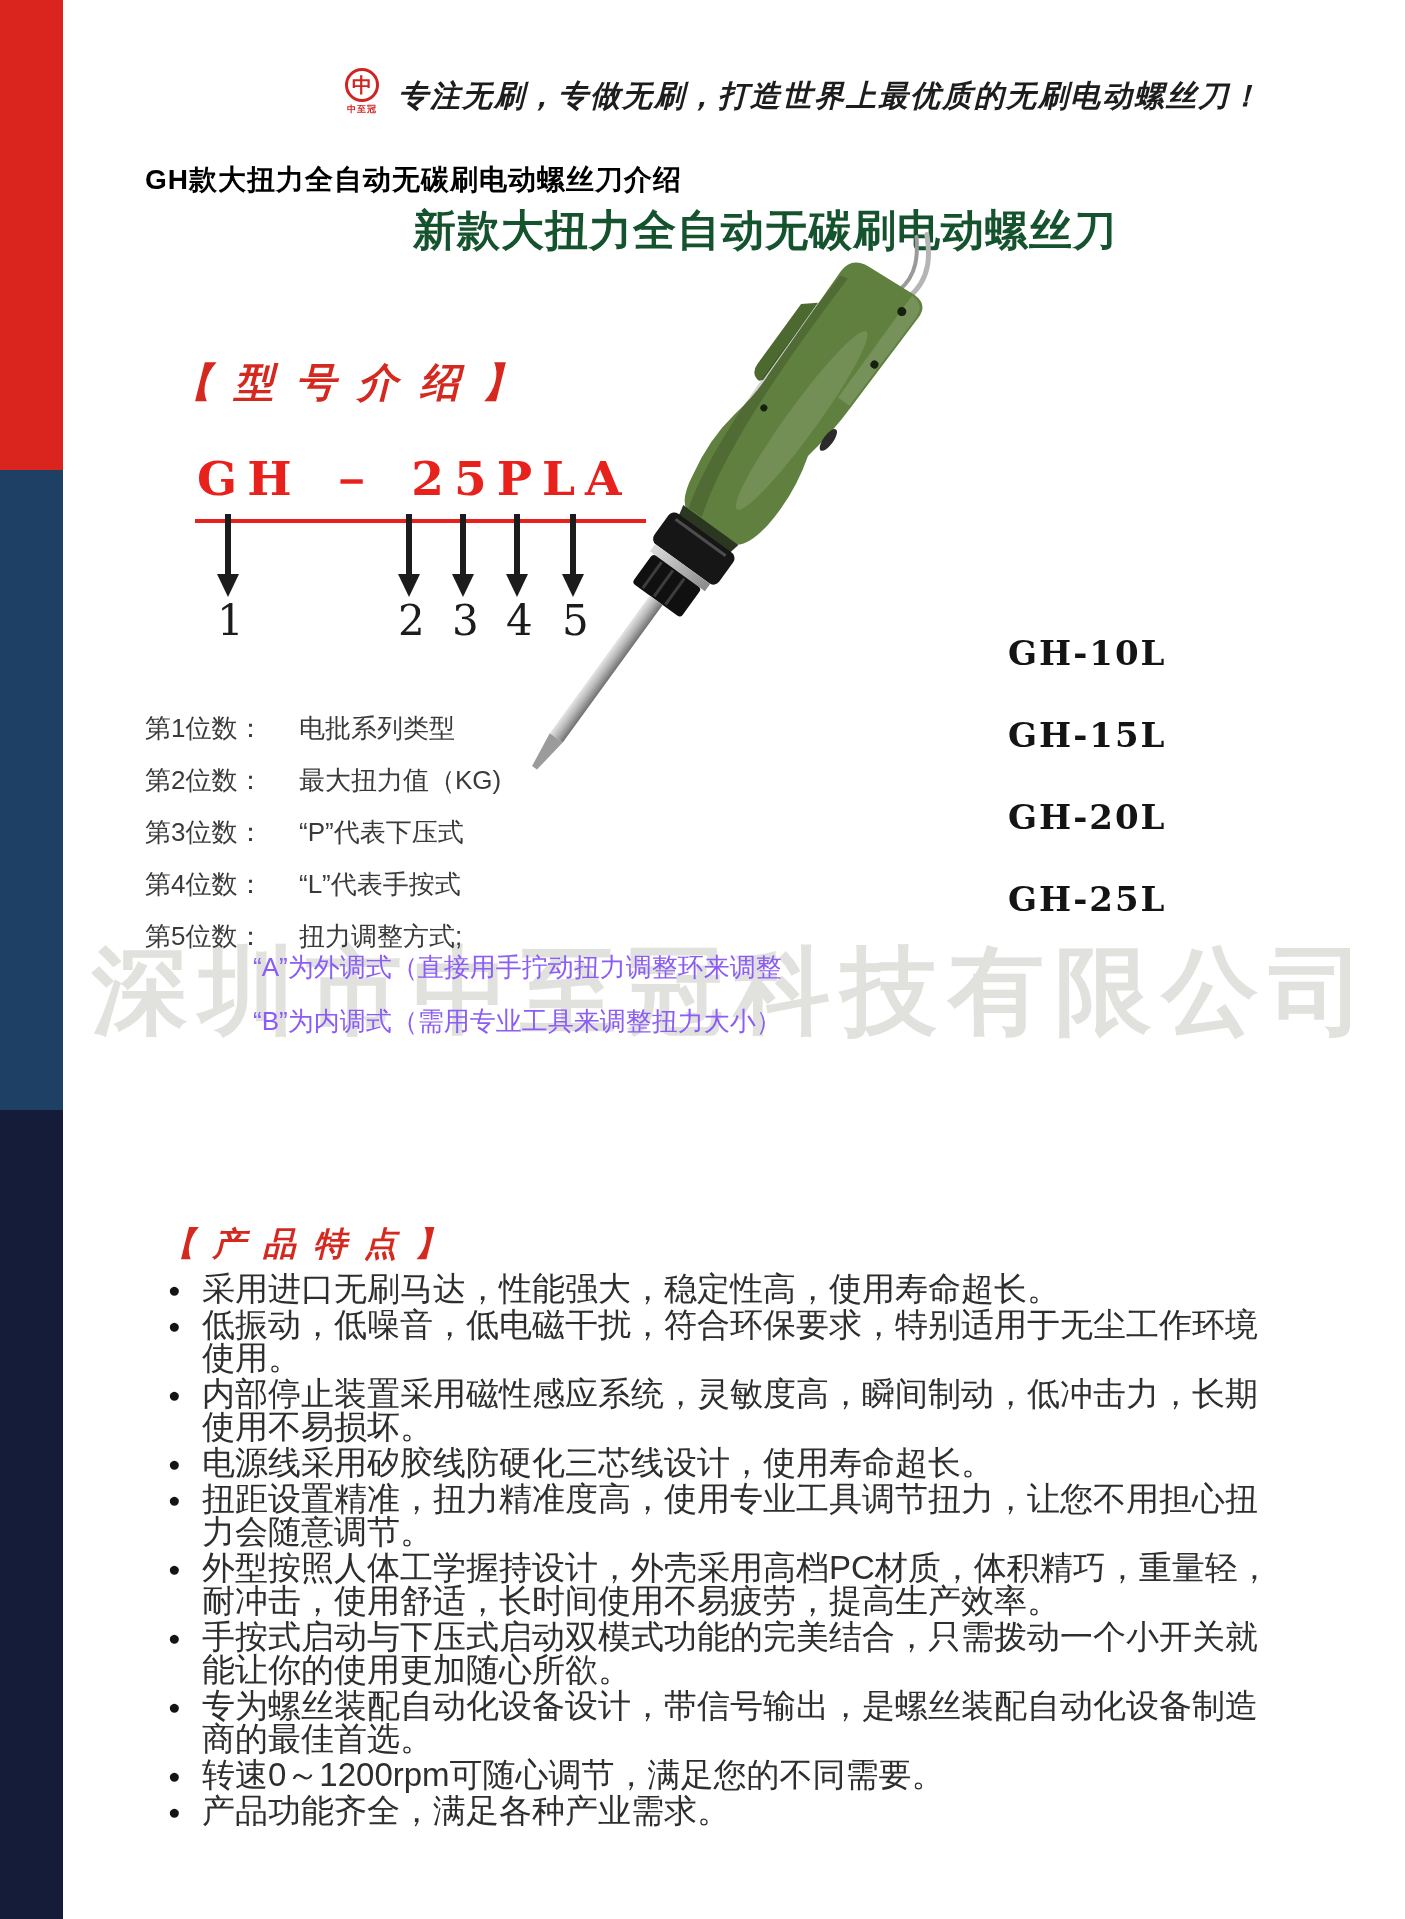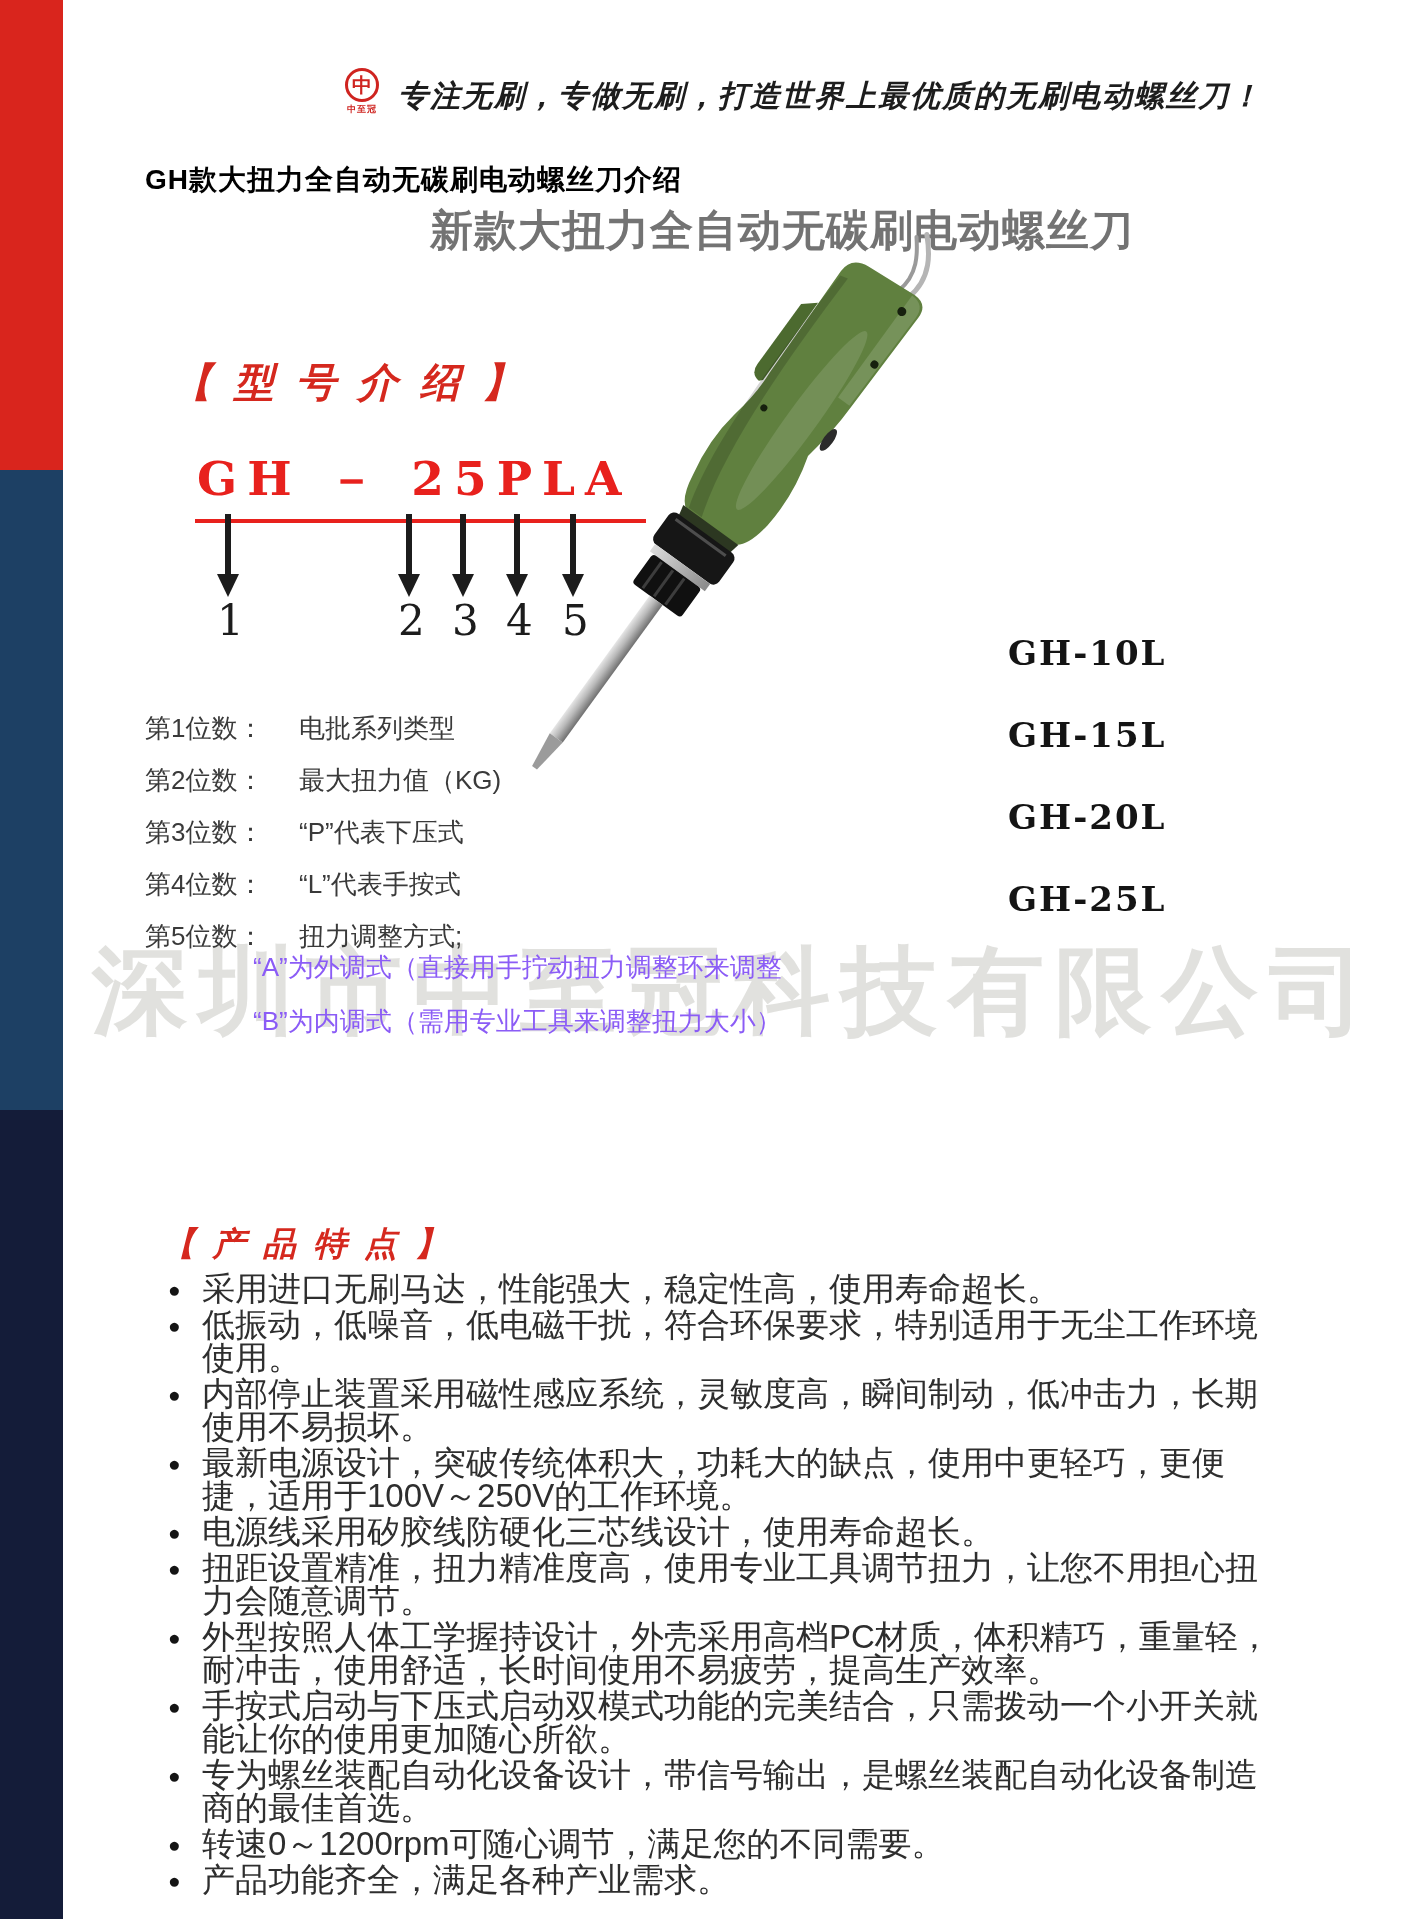--- a/index.html
+++ b/index.html
@@ -38,22 +38,22 @@
     position:absolute; left:398px; top:76px;
     font-family:"DejaVu Serif", serif; font-style:italic; font-weight:bold;
     font-size:30px; letter-spacing:2px; color:#1d1d1d; white-space:nowrap;
   }
 
   .sub-title {
     position:absolute; left:145px; top:161px;
     font-size:28px; font-weight:bold; color:#000000; letter-spacing:1px; white-space:nowrap;
   }
   .main-title {
-    position:absolute; left:430px; top:202px;
-    font-size:43px; font-weight:bold; color:#737373; letter-spacing:1px; white-space:nowrap;
+    position:absolute; left:413px; top:202px;
+    font-size:43px; font-weight:bold; color:#14532d; letter-spacing:1px; white-space:nowrap;
   }
 
   .section-heading {
     font-family:"DejaVu Serif", serif; font-style:italic; font-weight:bold;
     color:#d5281e; white-space:nowrap;
   }
   .model-heading { position:absolute; left:172px; top:355px; font-size:40px; letter-spacing:4px; }
 
   .model-code {
     position:absolute; left:195px; top:448px;
@@ -243,21 +243,20 @@
         <polygon points="-8,561 8,561 3,598 -3,598" fill="#9b9b9b"></polygon>
       </g>
     </svg>
 
     <div class="section-heading features-heading">【 产 品 特 点 】</div>
 
     <ul class="features">
       <li>采用进口无刷马达，性能强大，稳定性高，使用寿命超长。</li>
       <li>低振动，低噪音，低电磁干扰，符合环保要求，特别适用于无尘工作环境使用。</li>
       <li>内部停止装置采用磁性感应系统，灵敏度高，瞬间制动，低冲击力，长期使用不易损坏。</li>
-      <li>最新电源设计，突破传统体积大，功耗大的缺点，使用中更轻巧，更便捷，适用于100V～250V的工作环境。</li>
       <li>电源线采用矽胶线防硬化三芯线设计，使用寿命超长。</li>
       <li>扭距设置精准，扭力精准度高，使用专业工具调节扭力，让您不用担心扭力会随意调节。</li>
       <li>外型按照人体工学握持设计，外壳采用高档PC材质，体积精巧，重量轻，耐冲击，使用舒适，长时间使用不易疲劳，提高生产效率。</li>
       <li>手按式启动与下压式启动双模式功能的完美结合，只需拨动一个小开关就能让你的使用更加随心所欲。</li>
       <li>专为螺丝装配自动化设备设计，带信号输出，是螺丝装配自动化设备制造商的最佳首选。</li>
       <li>转速0～1200rpm可随心调节，满足您的不同需要。</li>
       <li>产品功能齐全，满足各种产业需求。</li>
     </ul>
 
   </div>

